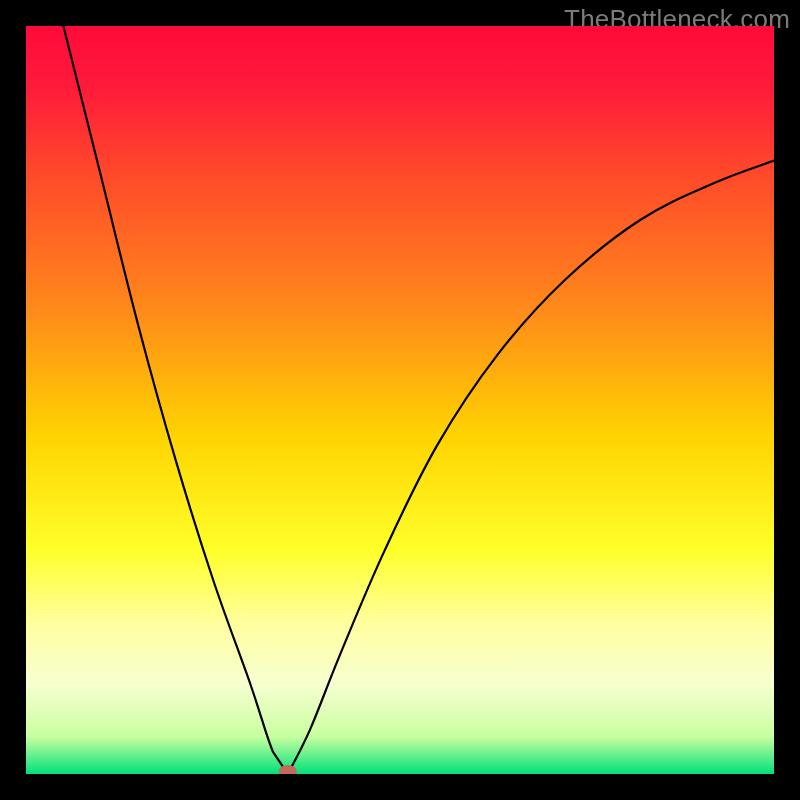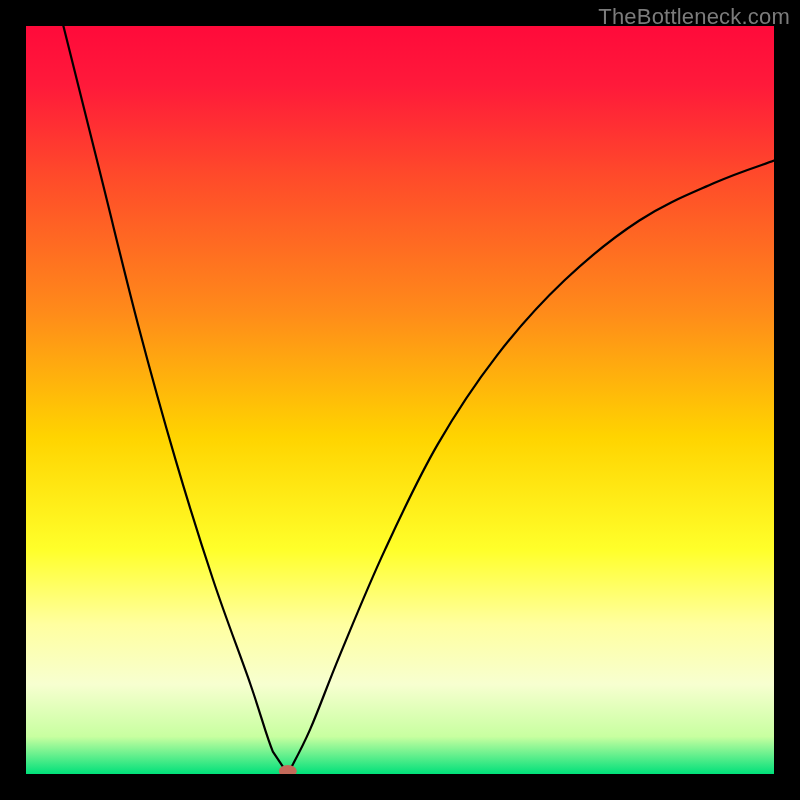--- a/index.html
+++ b/index.html
@@ -22,21 +22,21 @@
     top: 26px;
     width: 748px;
     height: 748px;
     
   }
   .watermark {
     position: absolute;
     top: 4px;
     right: 10px;
     color: #7b7b7b;
-    font-size: 22px;
+    font-size: 26px;
     font-weight: 400;
     letter-spacing: 0.2px;
     font-family: Arial, Helvetica, sans-serif;
   }
   svg {
     display: block;
   }
 </style>
 </head>
 <body>

